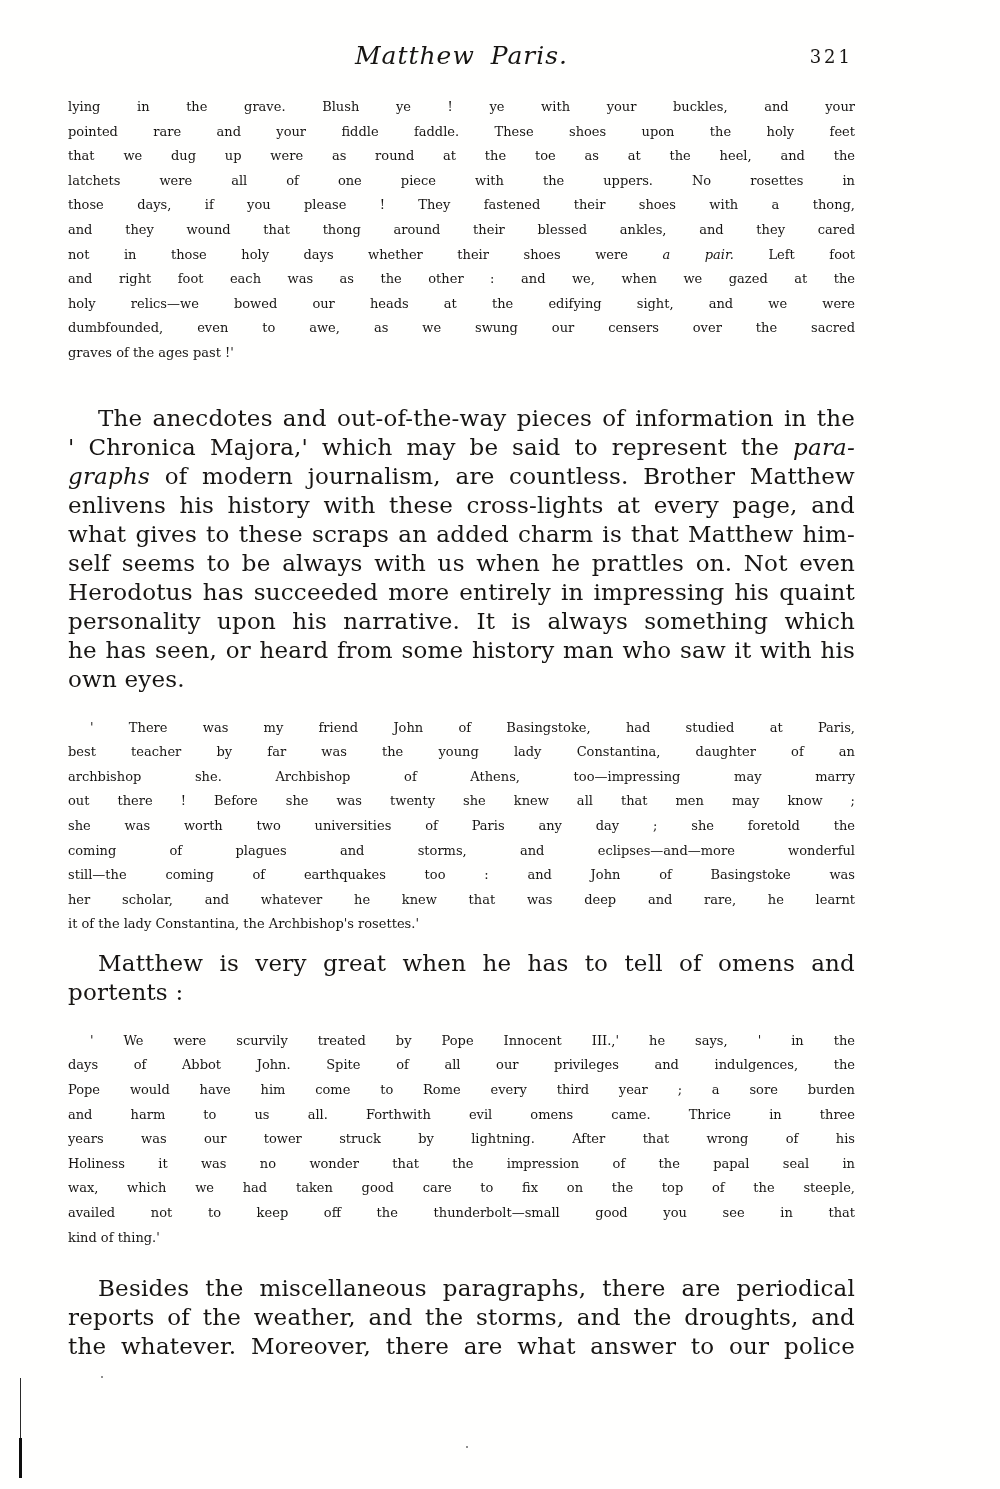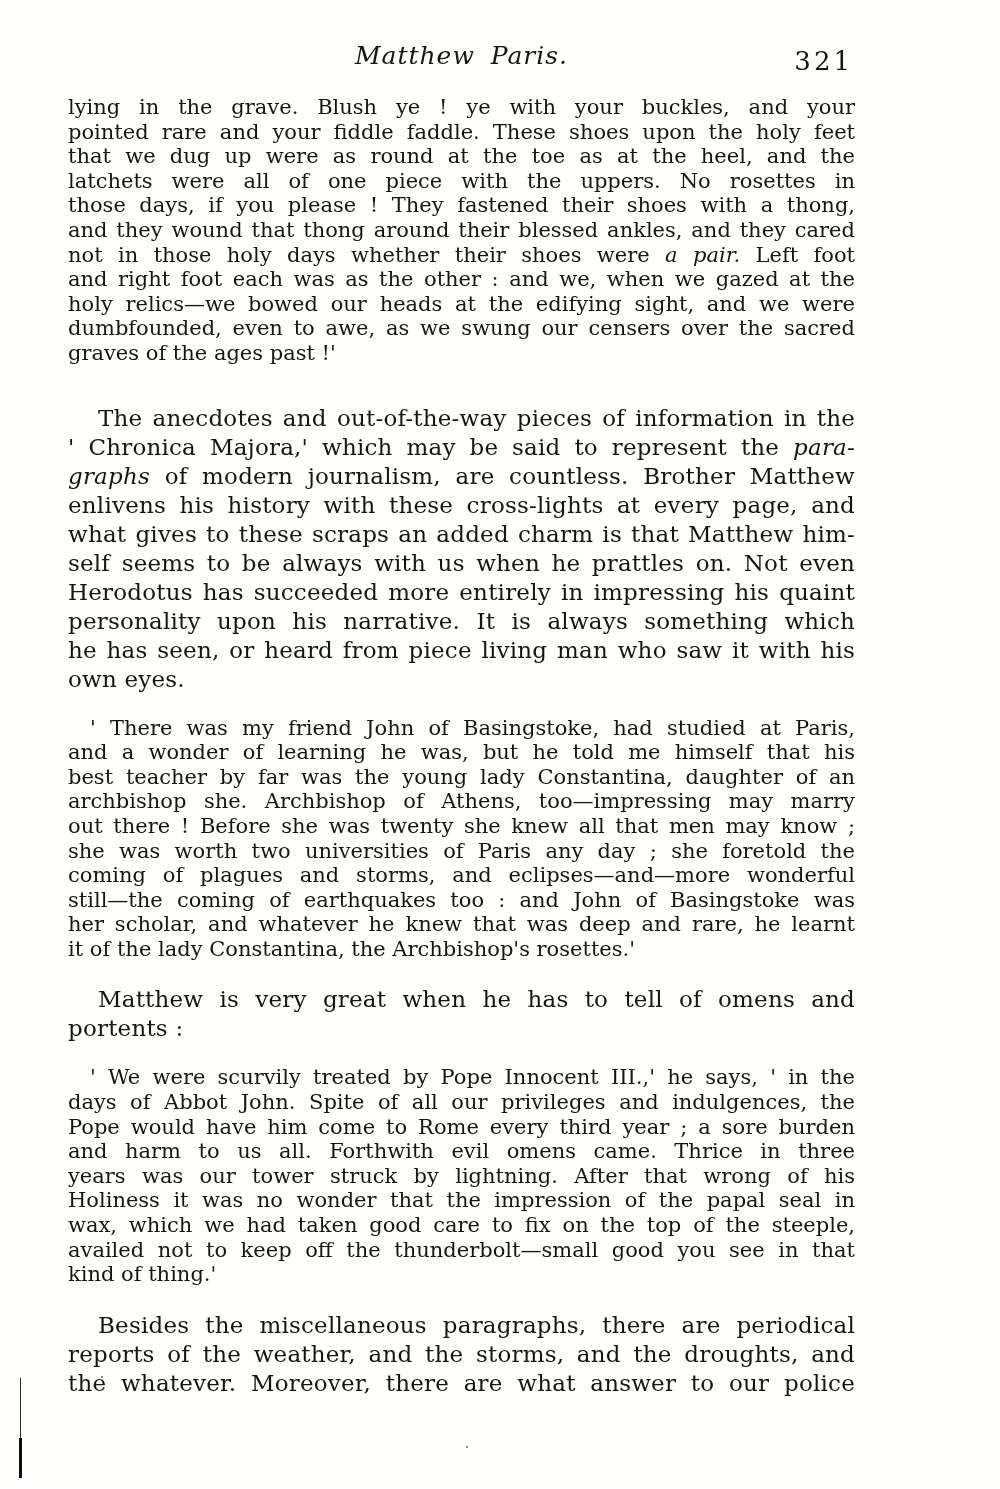--- a/index.html
+++ b/index.html
@@ -16,32 +16,32 @@
   }
   .page-title{
     text-align:center;
     font-style:italic;
     font-size:25px;
     letter-spacing:1px;
     word-spacing:7px;
   }
   .page-number{
     position:absolute;right:2px;top:5px;
-    font-size:26px;
+    font-size:18px;
     letter-spacing:3px;
   }
   .page-body{
     position:absolute;top:95px;left:68px;width:787px;
   }
   .para{margin:0;}
-  .para.small{font-size:21px;line-height:24.6px;}
+  .para.small{font-size:13px;line-height:24.6px;}
   .para.large{font-size:23px;line-height:29px;letter-spacing:0.2px;}
   .pidx-1{margin-top:38px;}
   .pidx-2{margin-top:22px;}
-  .pidx-3{margin-top:24px;}
+  .pidx-3{margin-top:12px;}
   .pidx-4{margin-top:22px;}
   .pidx-5{margin-top:24px;}
   .line{
     text-align:justify;
     text-align-last:justify;
     -moz-text-align-last:justify;
     white-space:normal;
     overflow:hidden;
   }
   .line.lastline{
@@ -86,26 +86,25 @@
       </div>
       <div class="para large pidx-1">
         <div class="line indent">The anecdotes and out-of-the-way pieces of information in the</div>
         <div class="line">' Chronica Majora,' which may be said to represent the <i>para-</i></div>
         <div class="line"><i>graphs</i> of modern journalism, are countless. Brother Matthew</div>
         <div class="line">enlivens his history with these cross-lights at every page, and</div>
         <div class="line">what gives to these scraps an added charm is that Matthew him-</div>
         <div class="line">self seems to be always with us when he prattles on. Not even</div>
         <div class="line">Herodotus has succeeded more entirely in impressing his quaint</div>
         <div class="line">personality upon his narrative. It is always something which</div>
-        <div class="line">he has seen, or heard from piece living man who saw it with his</div>
+        <div class="line">he has seen, or heard from some history man who saw it with his</div>
         <div class="line lastline">own eyes.</div>
       </div>
       <div class="para small pidx-2">
         <div class="line indent">' There was my friend John of Basingstoke, had studied at Paris,</div>
-        <div class="line">and a wonder of learning he was, but he told me himself that his</div>
         <div class="line">best teacher by far was the young lady Constantina, daughter of an</div>
         <div class="line">archbishop she. Archbishop of Athens, too—impressing may marry</div>
         <div class="line">out there ! Before she was twenty she knew all that men may know ;</div>
         <div class="line">she was worth two universities of Paris any day ; she foretold the</div>
         <div class="line">coming of plagues and storms, and eclipses—and—more wonderful</div>
         <div class="line">still—the coming of earthquakes too : and John of Basingstoke was</div>
         <div class="line">her scholar, and whatever he knew that was deep and rare, he learnt</div>
         <div class="line lastline">it of the lady Constantina, the Archbishop's rosettes.'</div>
       </div>
       <div class="para large pidx-3">

